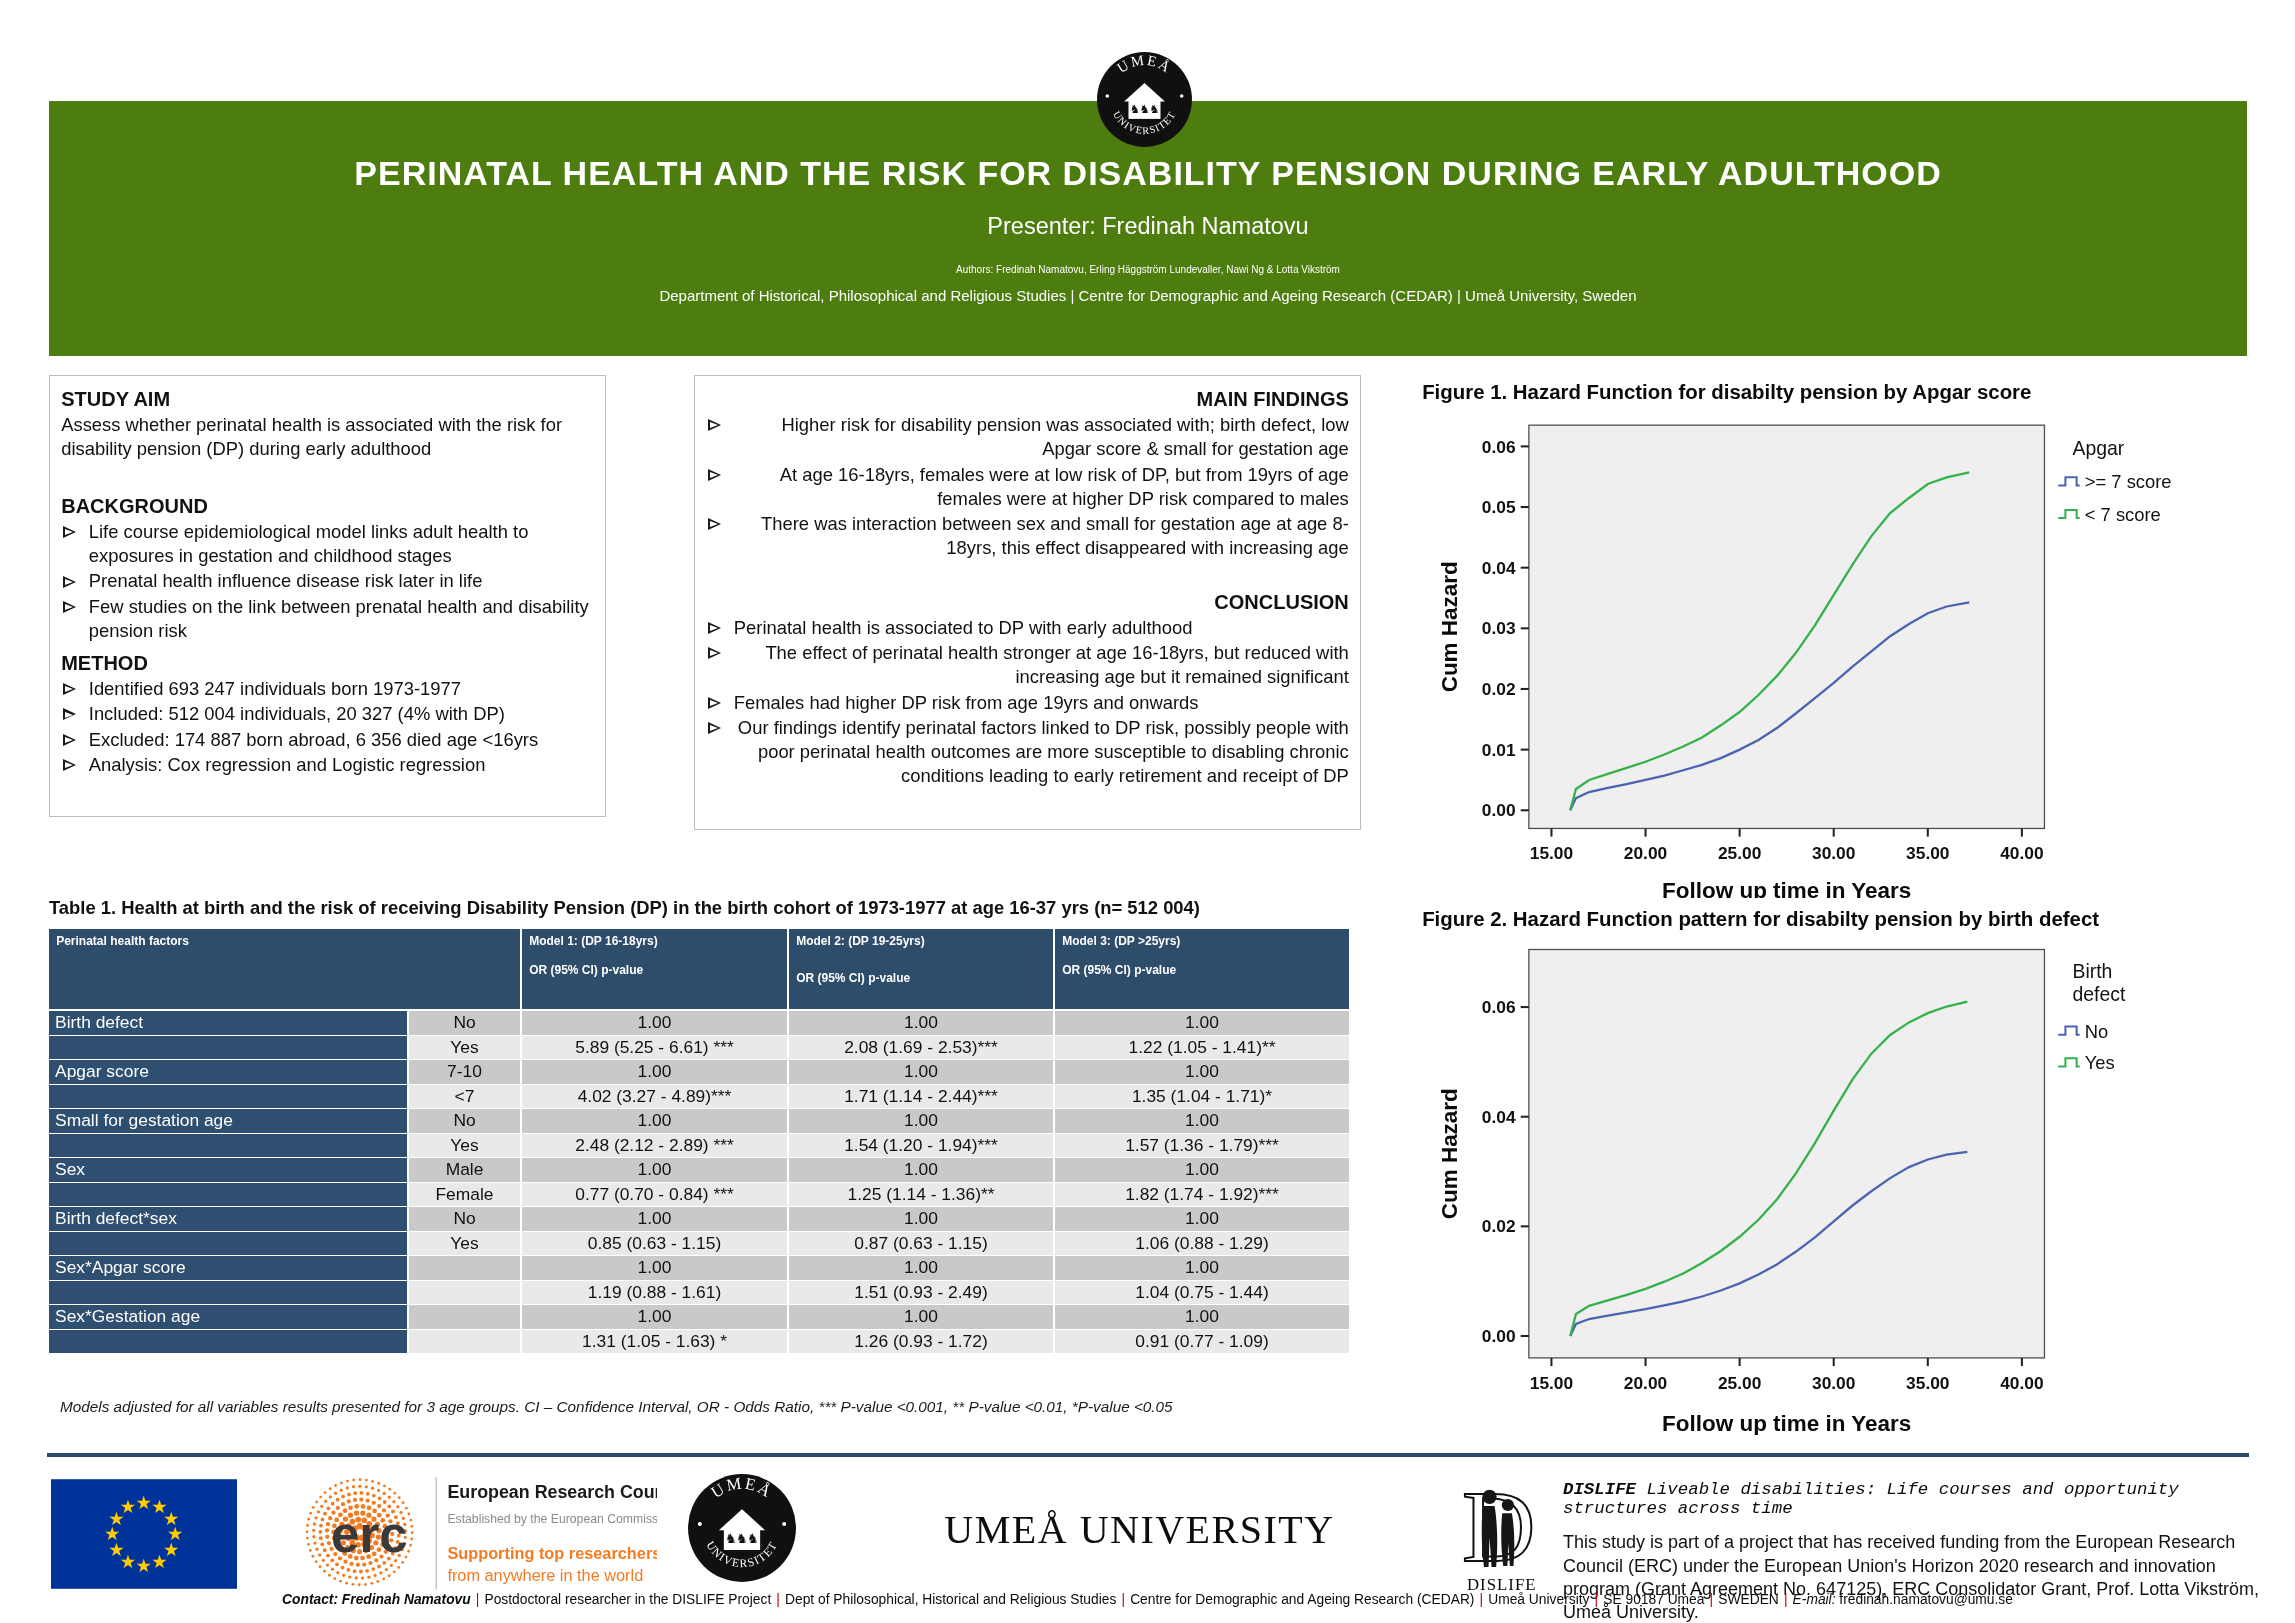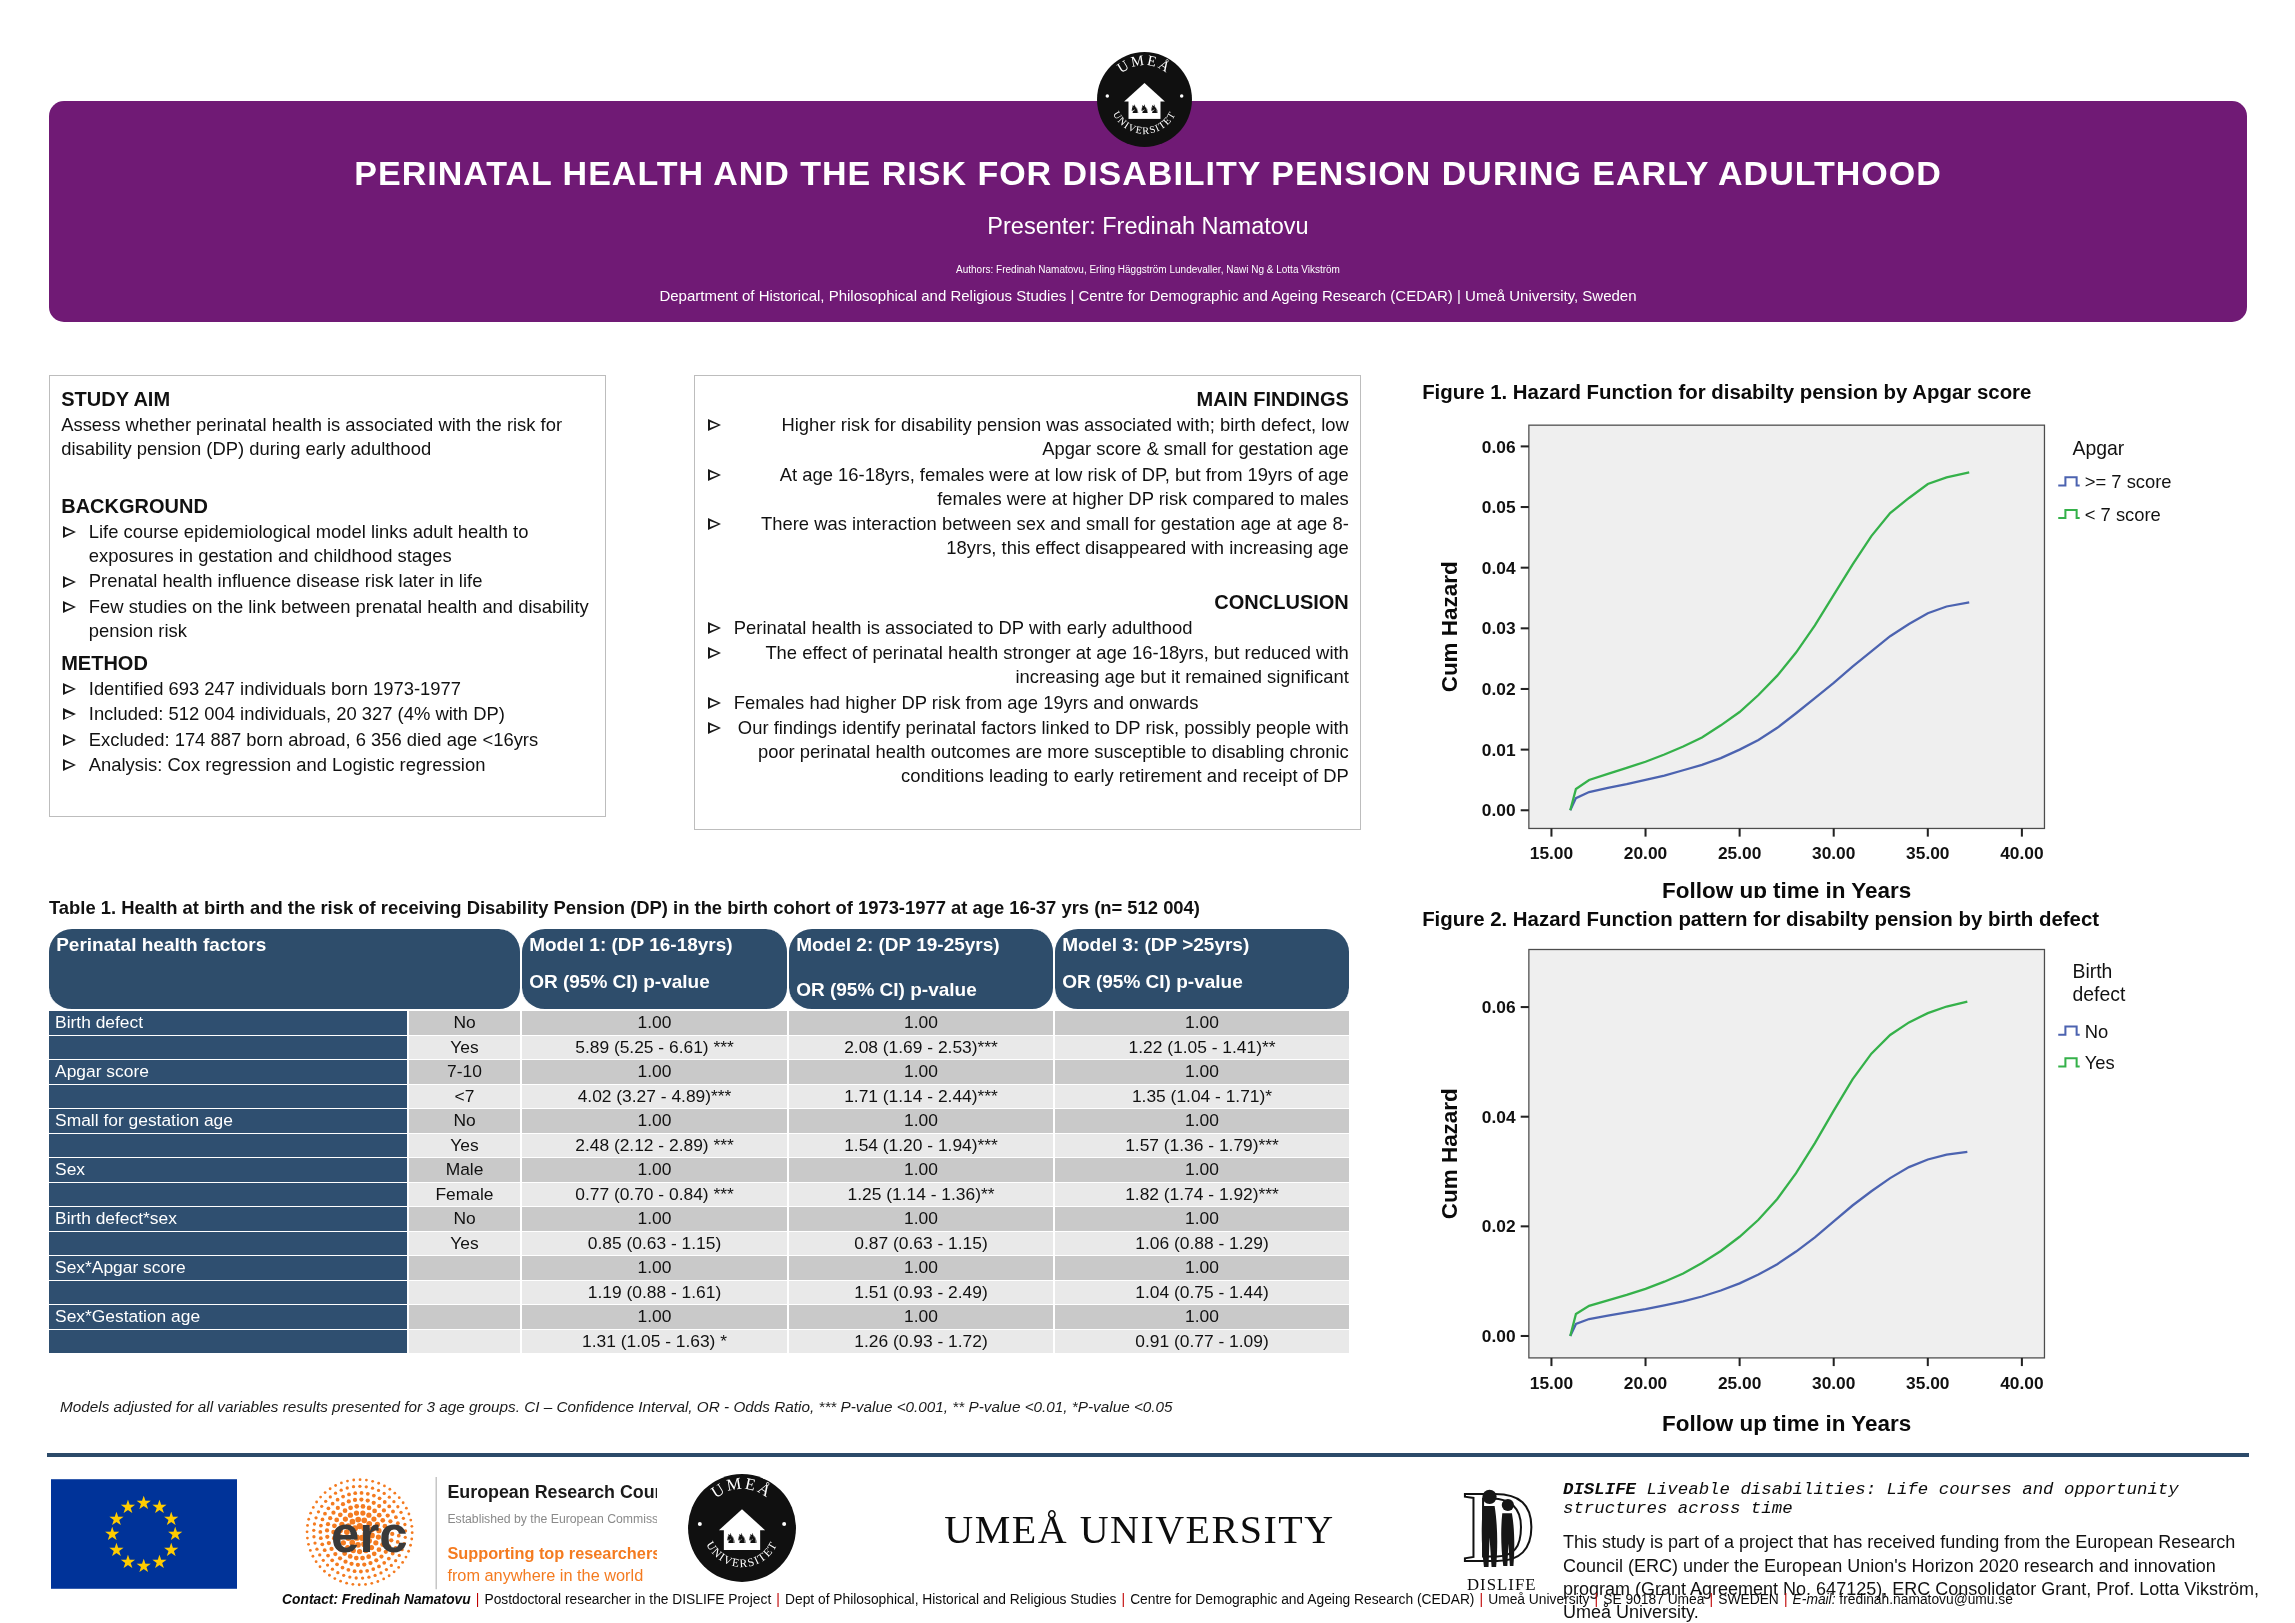--- a/index.html
+++ b/index.html
@@ -1,19 +1,19 @@
 <!DOCTYPE html>
 <html style="font-size:8.2px"><head>
 <meta charset="utf-8">
 <style>
   html,body{margin:0;padding:0;background:#ffffff;}
   .poster{position:relative;width:2295px;height:1624px;background:#fff;
     font-family:"Liberation Sans","DejaVu Sans",sans-serif;color:#111;overflow:hidden;}
   
-  .banner{position:absolute;left:49px;top:101px;width:2198px;height:221px;background:#701a75;color:#fff;text-align:center;border-radius:15px;}
+  .banner{position:absolute;left:49px;top:101px;width:2198px;height:255px;background:#4d7c0f;color:#fff;text-align:center;}
   .banner .title{margin:53px 31px 0;font-size:34px;font-weight:bold;letter-spacing:1px;}
   .banner .presenter{margin-top:20.4px;font-size:23.5px;}
   .banner .authors{margin-top:23.5px;font-size:10px;}
   .banner .dept{margin-top:12.3px;font-size:15px;}
   .seal-top{position:absolute;left:1096px;top:51px;}
   
   .box{position:absolute;background:#fff;border:1px solid #bdbdbd;padding:3.1px 11.2px;box-sizing:border-box;}
   #box-left{left:49px;top:375px;width:557px;height:442px;}
   #box-mid{left:694px;top:375px;width:667px;height:455px;text-align:right;}
   .sec-h{font-size:20px;font-weight:bold;margin:9.2px 0 2px;}
@@ -21,21 +21,21 @@
   .bullet{display:flex;font-size:18.4px;line-height:1.3;margin:1.5px 0;}
   .bullet .mk{flex:0 0 27.6px;position:relative;}
   .bullet .mk::before{content:"";position:absolute;left:2px;top:6.1px;width:0;height:0;
     border-left:13.3px solid #1a1a1a;border-top:6.6px solid transparent;border-bottom:6.6px solid transparent;}
   .bullet .mk::after{content:"";position:absolute;left:4.1px;top:9.2px;width:0;height:0;
     border-left:8.2px solid #fff;border-top:3.6px solid transparent;border-bottom:3.6px solid transparent;}
   
   .tbl-title{position:absolute;left:49px;top:897px;width:1328px;font-size:18.4px;font-weight:bold;}
   .tbl{position:absolute;left:49px;top:929px;width:1300px;}
   .t-grid{display:grid;grid-template-columns:360px 113px 267px 266px 294px;}
-  .th{background:#2E4D6B;color:#fff;font-weight:bold;font-size:19px;height:82px;padding:5.1px 7.2px 0;box-sizing:border-box;border-radius:23px;}
+  .th{background:#2E4D6B;color:#fff;font-weight:bold;font-size:12px;height:82px;padding:5.1px 7.2px 0;box-sizing:border-box;}
   .th .l2{margin-top:15.3px;font-weight:bold;}
   .th1{grid-column:1 / span 2;}
   .cdiv{border-right:2px solid #fff;}
   .hb{border-bottom:2.6px solid #fff;}
   .td{height:23.5px;line-height:23.5px;font-size:17.4px;text-align:center;border-bottom:1px solid #fff;
     overflow:hidden;white-space:nowrap;box-sizing:content-box;}
   .td.lab{background:#2F4F70;color:#fff;text-align:left;padding-left:6.1px;}
   .rA{background:#C9C9C9;}
   .rB{background:#E9E9E9;}
   .tbl-note{position:absolute;left:60px;top:1398px;width:2145px;font-size:15.3px;font-style:italic;color:#1a1a1a;}

